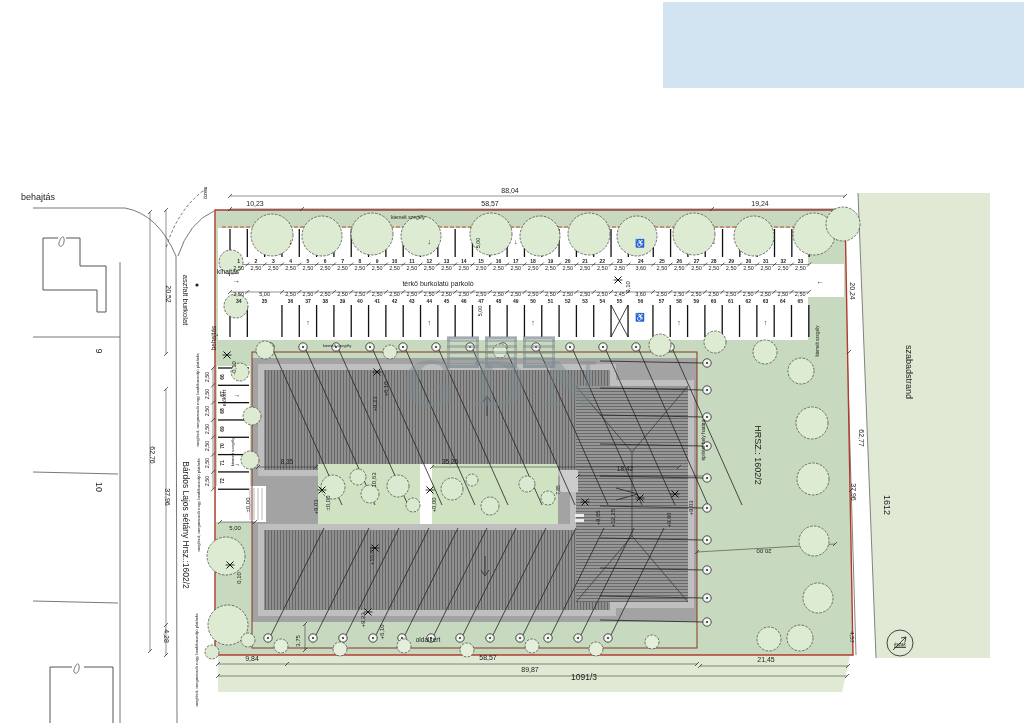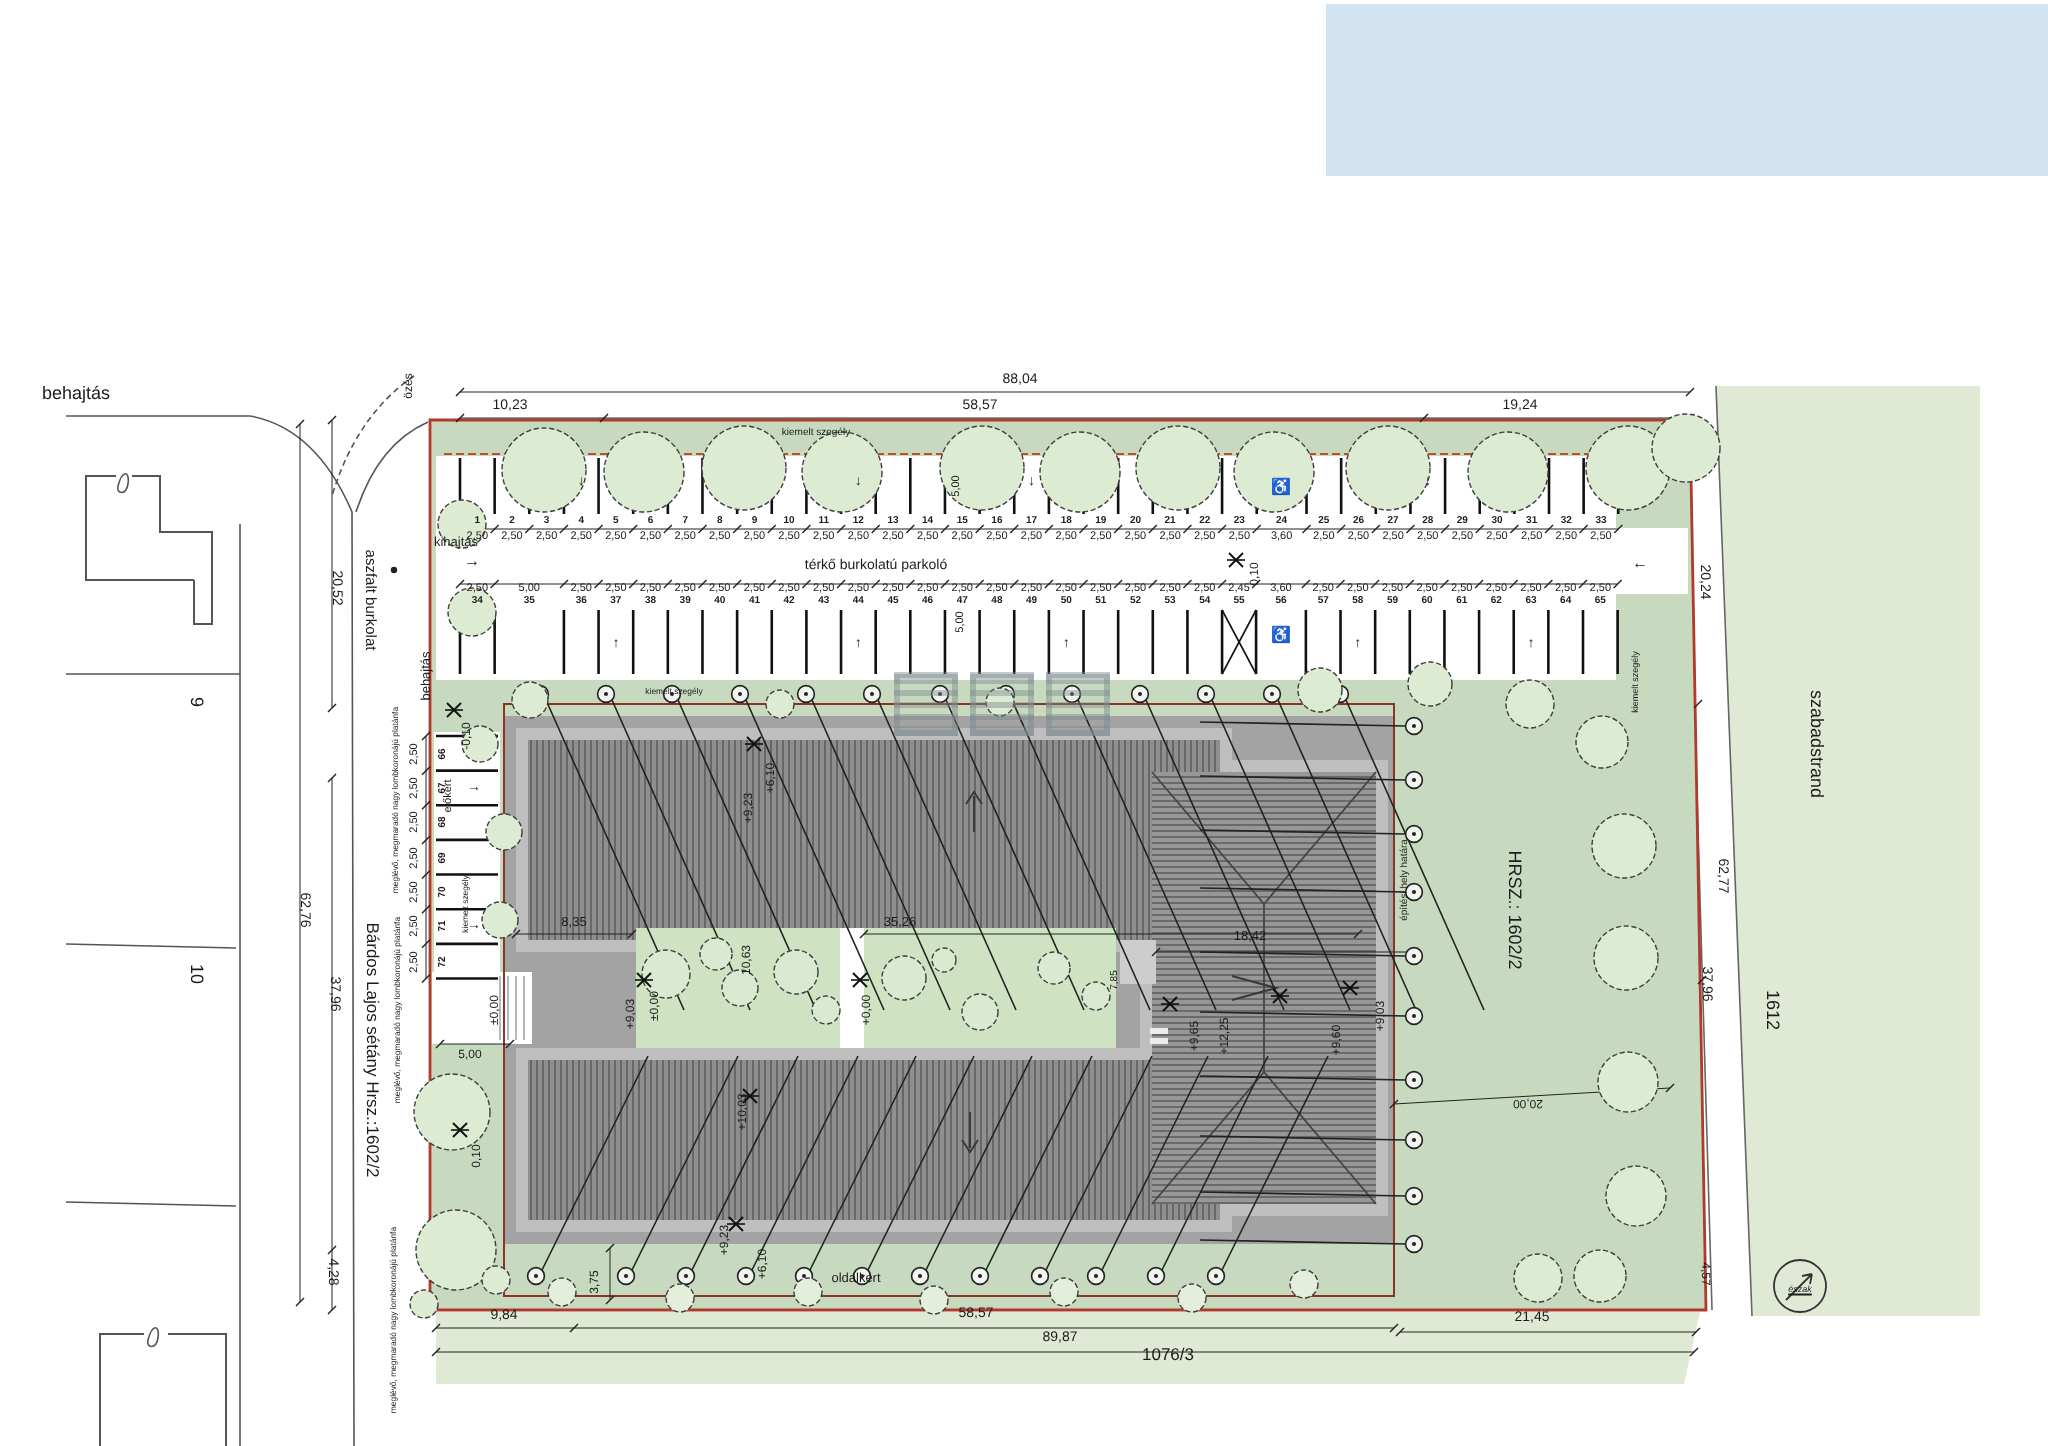--- a/index.html
+++ b/index.html
@@ -507,20 +507,21 @@
         <line x1="364.5" y1="608.5" x2="371.5" y2="615.5" stroke="#111" stroke-width="1"></line>
         <line x1="364.5" y1="615.5" x2="371.5" y2="608.5" stroke="#111" stroke-width="1"></line>
         <line x1="363.5" y1="612" x2="372.5" y2="612" stroke="#111" stroke-width="0.8"></line>
       </g>
   </svg>
 
   <div id="wm">
     <div class="wm-block" style="left:447px;"></div>
     <div class="wm-block" style="left:485px;"></div>
     <div class="wm-block" style="left:523px;"></div>
+    <div class="wm-text">GDN</div>
   </div>
 
   <div id="labels">
     <span class="lb r0" style="left:38px;top:197px;font-size:9px">behajtás</span>
     <span class="lb rm90" style="left:205px;top:193px;font-size:6px">özés</span>
     <span class="lb r0" style="left:510px;top:190px;font-size:7px">88,04</span>
     <span class="lb r0" style="left:255px;top:203px;font-size:7px">10,23</span>
     <span class="lb r0" style="left:490px;top:203px;font-size:7px">58,57</span>
     <span class="lb r0" style="left:760px;top:203px;font-size:7px">19,24</span>
     <span class="lb r0" style="left:408px;top:217px;font-size:5px">kiemelt szegély</span>
@@ -569,21 +570,21 @@
     <span class="lb r90" style="left:886px;top:505px;font-size:9px">1612</span>
     <span class="lb r90" style="left:852px;top:291px;font-size:7px">20,24</span>
     <span class="lb r90" style="left:861px;top:438px;font-size:7px">62,77</span>
     <span class="lb r90" style="left:853px;top:492px;font-size:7px">37,96</span>
     <span class="lb r0" style="left:337px;top:346px;font-size:4.2px">kiemelt szegély</span>
     <span class="lb r0" style="left:428px;top:640px;font-size:6.5px">oldalkert</span>
     <span class="lb rm90" style="left:298px;top:641px;font-size:6px">3,75</span>
     <span class="lb r0" style="left:252px;top:658px;font-size:7px">9,84</span>
     <span class="lb r0" style="left:488px;top:657px;font-size:7px">58,57</span>
     <span class="lb r0" style="left:530px;top:669px;font-size:7px">89,87</span>
-    <span class="lb r0" style="left:584px;top:677px;font-size:8.5px">1076/3</span>
+    <span class="lb r0" style="left:584px;top:677px;font-size:8.5px">1091/3</span>
     <span class="lb r0" style="left:766px;top:659px;font-size:7px">21,45</span>
     <span class="lb r90" style="left:852px;top:637px;font-size:6px">4,57</span>
     <span class="lb r180" style="left:764px;top:551px;font-size:6px">20,00</span>
     <span class="lb r0 und" style="left:900px;top:645px;font-size:4.5px">észak</span>
     <span class="lb rm90" style="left:479px;top:243px;font-size:5.5px">5,00</span>
     <span class="lb rm90" style="left:481px;top:311px;font-size:5.5px">5,00</span>
   <span class="lb r0 sn" style="left: 238.66px; top: 260.5px; font-size: 5px;">1</span>
       <span class="lb r0" style="left: 238.66px; top: 268.5px; font-size: 5.5px;">2,50</span>
       <span class="lb r0 sn" style="left: 255.98px; top: 260.5px; font-size: 5px;">2</span>
       <span class="lb r0" style="left: 255.98px; top: 268.5px; font-size: 5.5px;">2,50</span>

